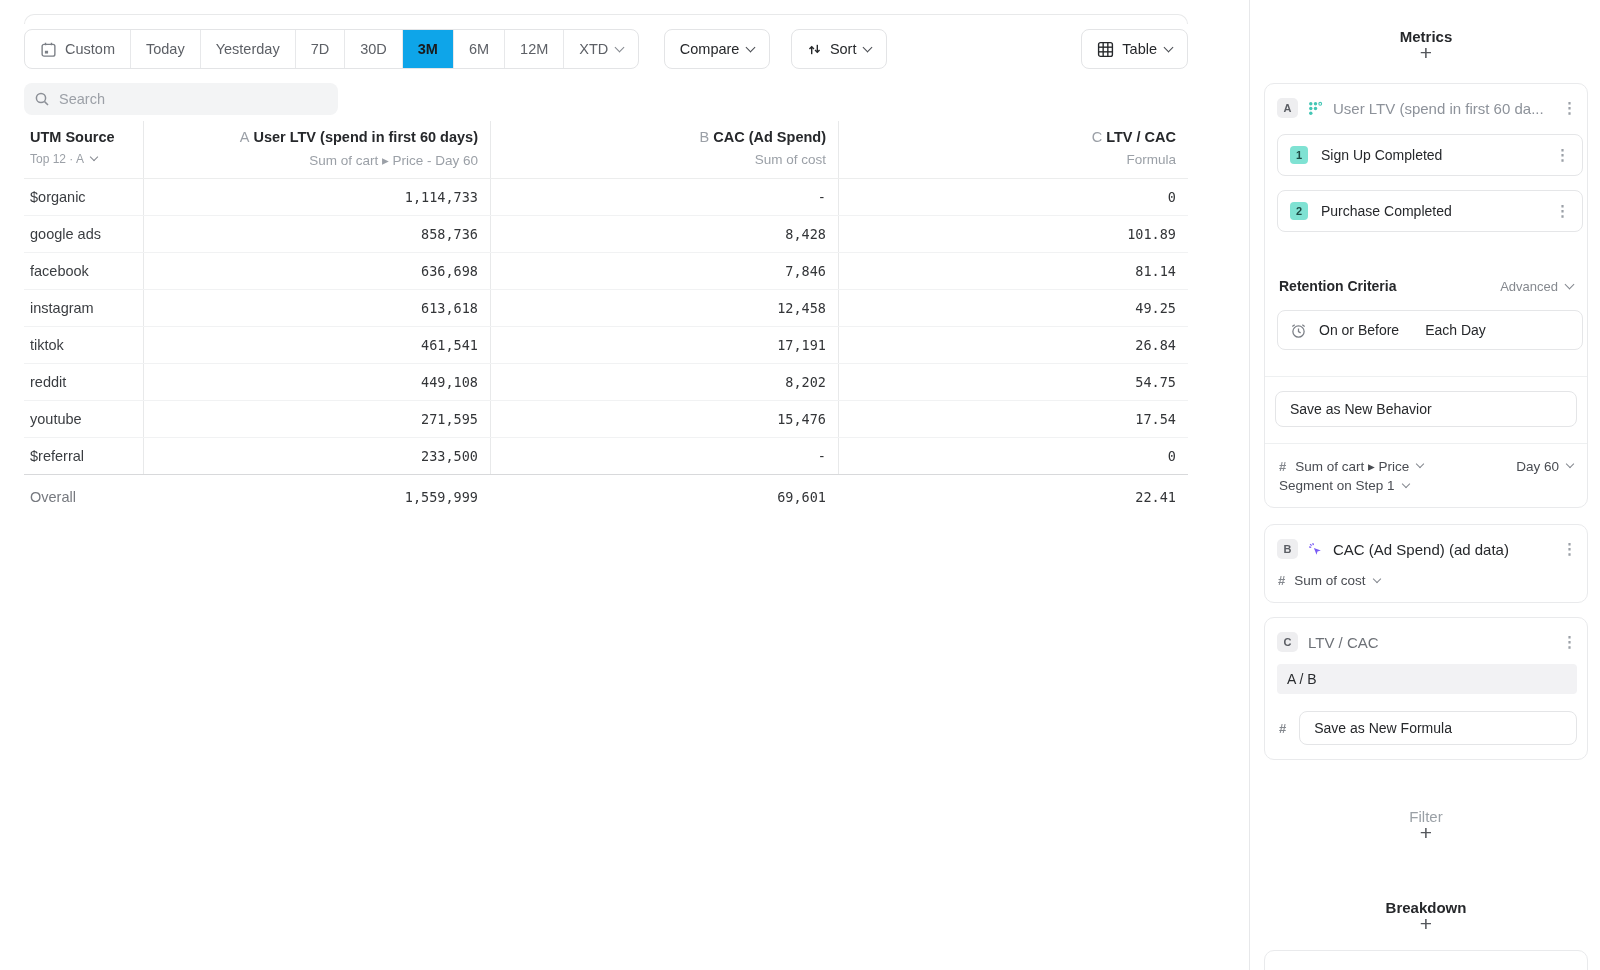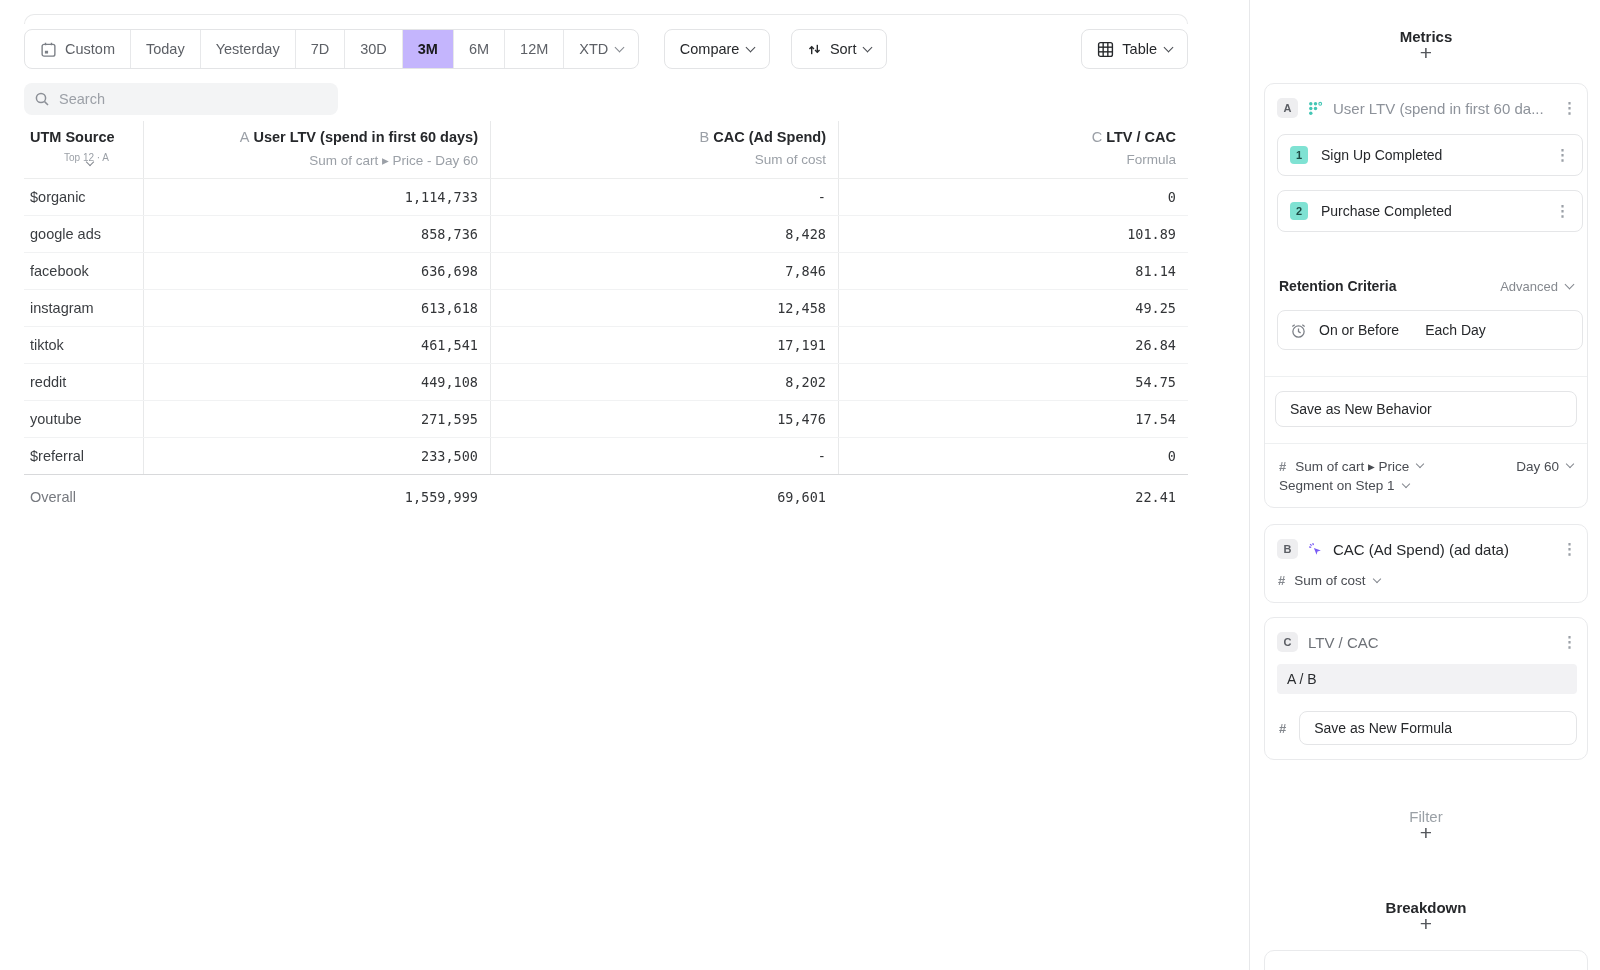--- a/index.html
+++ b/index.html
@@ -9,21 +9,21 @@
   .top-card-edge { position:absolute; left:24px; top:1px; width:1164px; height:10px;
     border:1px solid #e8e9ea; border-bottom:none; border-radius:10px 10px 0 0; }
 
   
   .toolbar { position:absolute; left:24px; top:16px; width:1164px; height:40px; }
   .seg-group { display:inline-flex; border:1px solid #e3e4e6; border-radius:8px;
     height:40px; overflow:hidden; background:#fff; vertical-align:top; }
   .seg { display:flex; align-items:center; gap:8px; padding:0 15px; font-size:14.5px;
     color:#5d6066; border-right:1px solid #e7e8ea; cursor:pointer; white-space:nowrap; }
   .seg:last-child { border-right:none; }
-  .seg.selected { background:#c4b5fd; color:#1a1b1d; font-weight:700; }
+  .seg.selected { background:#0ea5e9; color:#1a1b1d; font-weight:700; }
   .btn { display:inline-flex; align-items:center; gap:8px; height:40px; padding:0 15px;
     border:1px solid #e3e4e6; border-radius:8px; background:#fff; font-size:14.5px;
     color:#26282b; font-weight:500; cursor:pointer; vertical-align:top; }
   .btn.compare { margin-left:20px; }
   .btn.sort { margin-left:16px; }
   .btn.table-btn { position:absolute; right:0; top:0; }
   .chev { display:inline-block; width:7px; height:7px; border-right:1.6px solid #84888f;
     border-bottom:1.6px solid #84888f; transform:rotate(45deg); margin-top:-4px; }
   .chev.dark { border-color:#494c52; }
   .icon { display:inline-block; line-height:0; }
@@ -39,22 +39,22 @@
   .dtable { position:absolute; left:24px; top:108px; width:1164px; font-size:14.5px; }
   .trow { display:grid; grid-template-columns:119px 347px 348px 350px; }
   .thead .cell { padding-bottom:10px; }
   .cell { position:relative; }
   .cell.num { text-align:right; padding-right:12px; }
   .col-a,.col-b,.col-c { border-left:1px solid #e8e9ea; }
   .hd-title { font-weight:700; color:#26282b; padding-top:8px; }
   .hd-title .pfx { color:#9ba0a7; font-weight:400; margin-right:4px; }
   .hd-sub { color:#9ba0a7; font-size:13.5px; margin-top:7px; font-weight:400; }
   .src-title { font-weight:700; color:#26282b; padding:8px 0 0 6px; }
-  .src-sub { color:#9ba0a7; font-size:10px; margin-top:7px; padding-left:6px;
-    display:flex; align-items:center; cursor:pointer;flex-direction:column; }
+  .src-sub { color:#9ba0a7; font-size:12px; margin-top:7px; padding-left:6px;
+    display:flex; align-items:center; cursor:pointer; }
   .src-sub .chev { width:6px; height:6px; margin-left:7px; }
   .tbody .trow { border-top:1px solid #f1f2f3; }
   .tbody .trow:first-child { border-top:1px solid #eceded; }
   .tbody .cell { height:36px; line-height:36px; }
   .tbody .cell.label { padding-left:6px; color:#3a3d41; }
   .mono { font-family:"DejaVu Sans Mono", monospace; font-size:13.5px; color:#333538; }
   .overall { border-top:1px solid #d8d9db; }
   .overall .cell { height:44px; line-height:44px; border-left:none; }
   .overall .cell.label { padding-left:6px; color:#76797f; }
 

